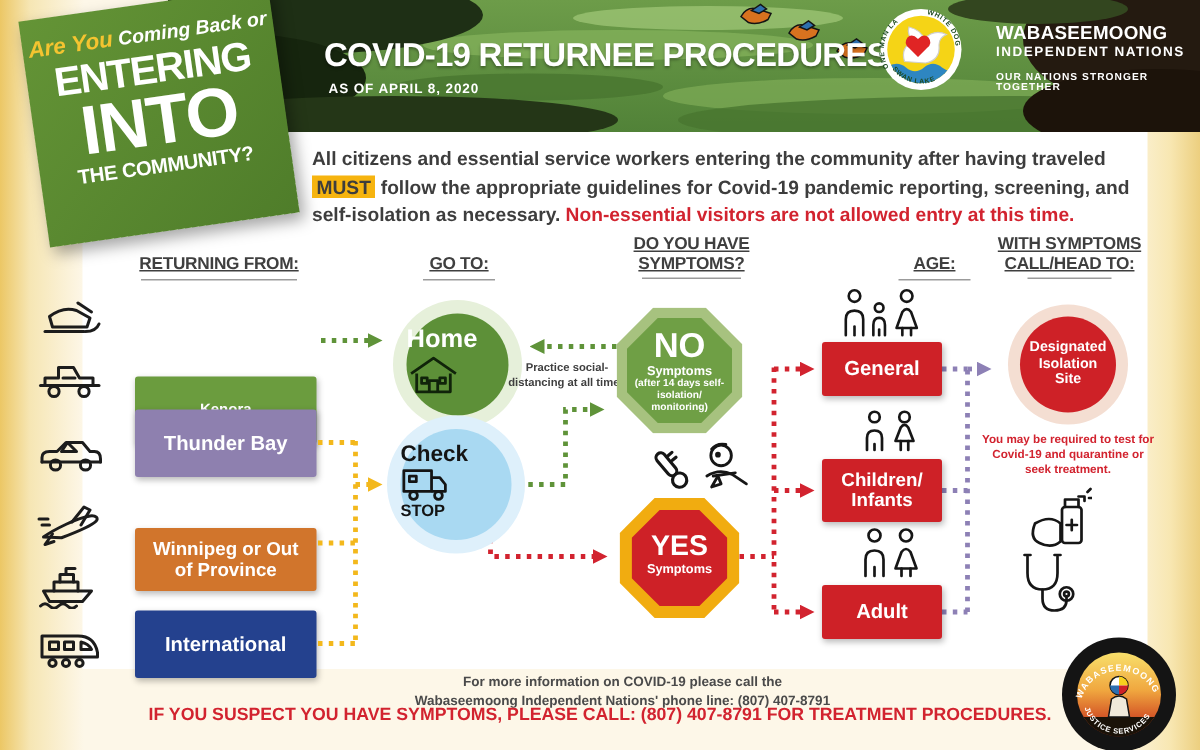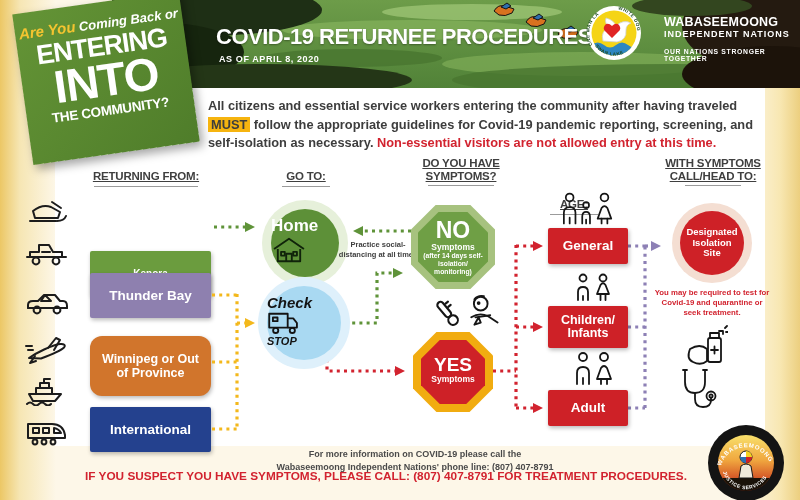--- a/index.html
+++ b/index.html
@@ -46,21 +46,21 @@
   
   .octa{clip-path:polygon(29.29% 0%,70.71% 0%,100% 29.29%,100% 70.71%,70.71% 100%,29.29% 100%,0% 70.71%,0% 29.29%);}
   .octa-inner{display:flex;flex-direction:column;align-items:center;color:#fff;text-align:center;}
   
   .agebox{left:548px;width:80px;background:#ce2127;border-radius:2px;display:flex;align-items:center;justify-content:center;
           color:#fff;font-weight:700;text-align:center;line-height:1.05;box-shadow:1px 2px 4px rgba(0,0,0,.28);padding:2px 4px;box-sizing:border-box;}
   
   .iso-note{left:653px;top:288px;width:118px;font-size:7.8px;font-weight:800;color:#d2232f;text-align:center;line-height:1.3;}
   
   .foot-info{left:200px;top:448px;width:430px;text-align:center;font-size:9px;font-weight:700;color:#4a4a4a;line-height:1.4;}
-  .foot-alert{left:36px;top:469px;width:700px;text-align:center;font-size:11.8px;font-weight:800;color:#d2232f;letter-spacing:0px;white-space:nowrap;}
+  .foot-alert{left:50px;top:469px;width:700px;text-align:center;font-size:11.8px;font-weight:800;color:#d2232f;letter-spacing:0px;white-space:nowrap;}
   svg{display:block;}
 </style>
 </head>
 <body>
 
 <div class="stage">
 
   <div class="abs banner">
     <svg width="688" height="88" viewBox="0 0 688 88" preserveAspectRatio="none">
       <defs>
@@ -160,21 +160,21 @@
     <div class="rule" style="width:104px;"></div>
   </div>
   <div class="abs colhead" style="left:256px;top:170px;width:100px;">
     <div>GO TO:</div>
     <div class="rule" style="width:48px;"></div>
   </div>
   <div class="abs colhead" style="left:391px;top:157px;width:140px;">
     <div style="width:100px;margin:0 auto;">DO YOU HAVE SYMPTOMS?</div>
     <div class="rule" style="width:66px;"></div>
   </div>
-  <div class="abs colhead" style="left:534px;top:170px;width:80px;margin-top:28px;">
+  <div class="abs colhead" style="left:583px;top:170px;width:80px;">
     <div>AGE:</div>
     <div class="rule" style="width:48px;"></div>
   </div>
   <div class="abs colhead" style="left:648px;top:157px;width:130px;">
     <div style="width:110px;margin:0 auto;">WITH SYMPTOMS CALL/HEAD TO:</div>
     <div class="rule" style="width:56px;"></div>
   </div>
 
   <div class="abs" style="left:26px;top:196px;">
     <svg width="42" height="30" viewBox="0 0 42 30" fill="none" stroke="#1c1c1c" stroke-width="2" stroke-linecap="round" stroke-linejoin="round">
@@ -229,21 +229,21 @@
         <circle cx="29" cy="24" r="2.4"></circle>
     </svg>
   </div>
 
   <div class="abs obox kenora" style="top:203px;height:45px;font-size:10px;margin-top:48px;">
       <span>Kenora</span>
     </div>
   <div class="abs obox thunder" style="top:273px;height:45px;font-size:13.5px;">
       <span>Thunder Bay</span>
     </div>
-  <div class="abs obox winnipeg" style="top:336px;height:60px;font-size:12.5px;line-height:1.15;border-radius:12px;">
+  <div class="abs obox winnipeg" style="top:352px;height:42px;font-size:12.5px;line-height:1.15;">
       <span>Winnipeg or Out of Province</span>
     </div>
   <div class="abs obox intl" style="top:407px;height:45px;font-size:13.5px;">
       <span>International</span>
     </div>
 
   <svg class="abs" style="left:0;top:0;pointer-events:none;" width="800" height="500" viewBox="0 0 800 500">
     <defs>
       <marker id="ah-green" markerUnits="userSpaceOnUse" markerWidth="10" markerHeight="10" refX="1" refY="5" orient="auto">
           <path d="M0 0 L10 5 L0 10 z" fill="#5f9339"></path>
@@ -286,21 +286,21 @@
       <div style="font-size:17px;font-weight:800;color:#fff;margin-top:7px;">Home</div>
       <svg width="36" height="28" viewBox="0 0 36 30" fill="none" stroke="#10230a" stroke-width="2" stroke-linejoin="round">
         <path d="M2 14 L18 3 L34 14"></path>
           <path d="M6 14 V27 H30 V14"></path>
           <path d="M15 27 V19 h6 v8"></path>
           <path d="M9.5 17 h4 v4 h-4 z M22.5 17 h4 v4 h-4 z"></path>
       </svg>
     </div>
   </div>
 
-  <div class="abs ring" style="left:258px;top:277px;width:92px;height:92px;background:#def0fb;font-style:italic;">
+  <div class="abs ring" style="left:258px;top:277px;width:92px;height:92px;background:#def0fb;">
     <div class="circ-content" style="position:absolute;left:9px;top:9px;width:74px;height:74px;background:#a9d9f2;">
       <div style="font-size:15px;font-weight:800;color:#141414;margin-top:8px;">Check</div>
       <svg width="34" height="24" viewBox="0 0 36 26" fill="none" stroke="#141414" stroke-width="2" stroke-linejoin="round">
         <path d="M2 3 h20 v15 h-20 z"></path>
           <path d="M22 8 h6 l4 5 v5 h-10"></path>
           <circle cx="9" cy="21" r="2.8"></circle>
           <circle cx="27" cy="21" r="2.8"></circle>
           <path d="M6 7 h5 v4 h-5 z"></path>
       </svg>
       <div style="font-size:11px;font-weight:800;color:#141414;">STOP</div>

